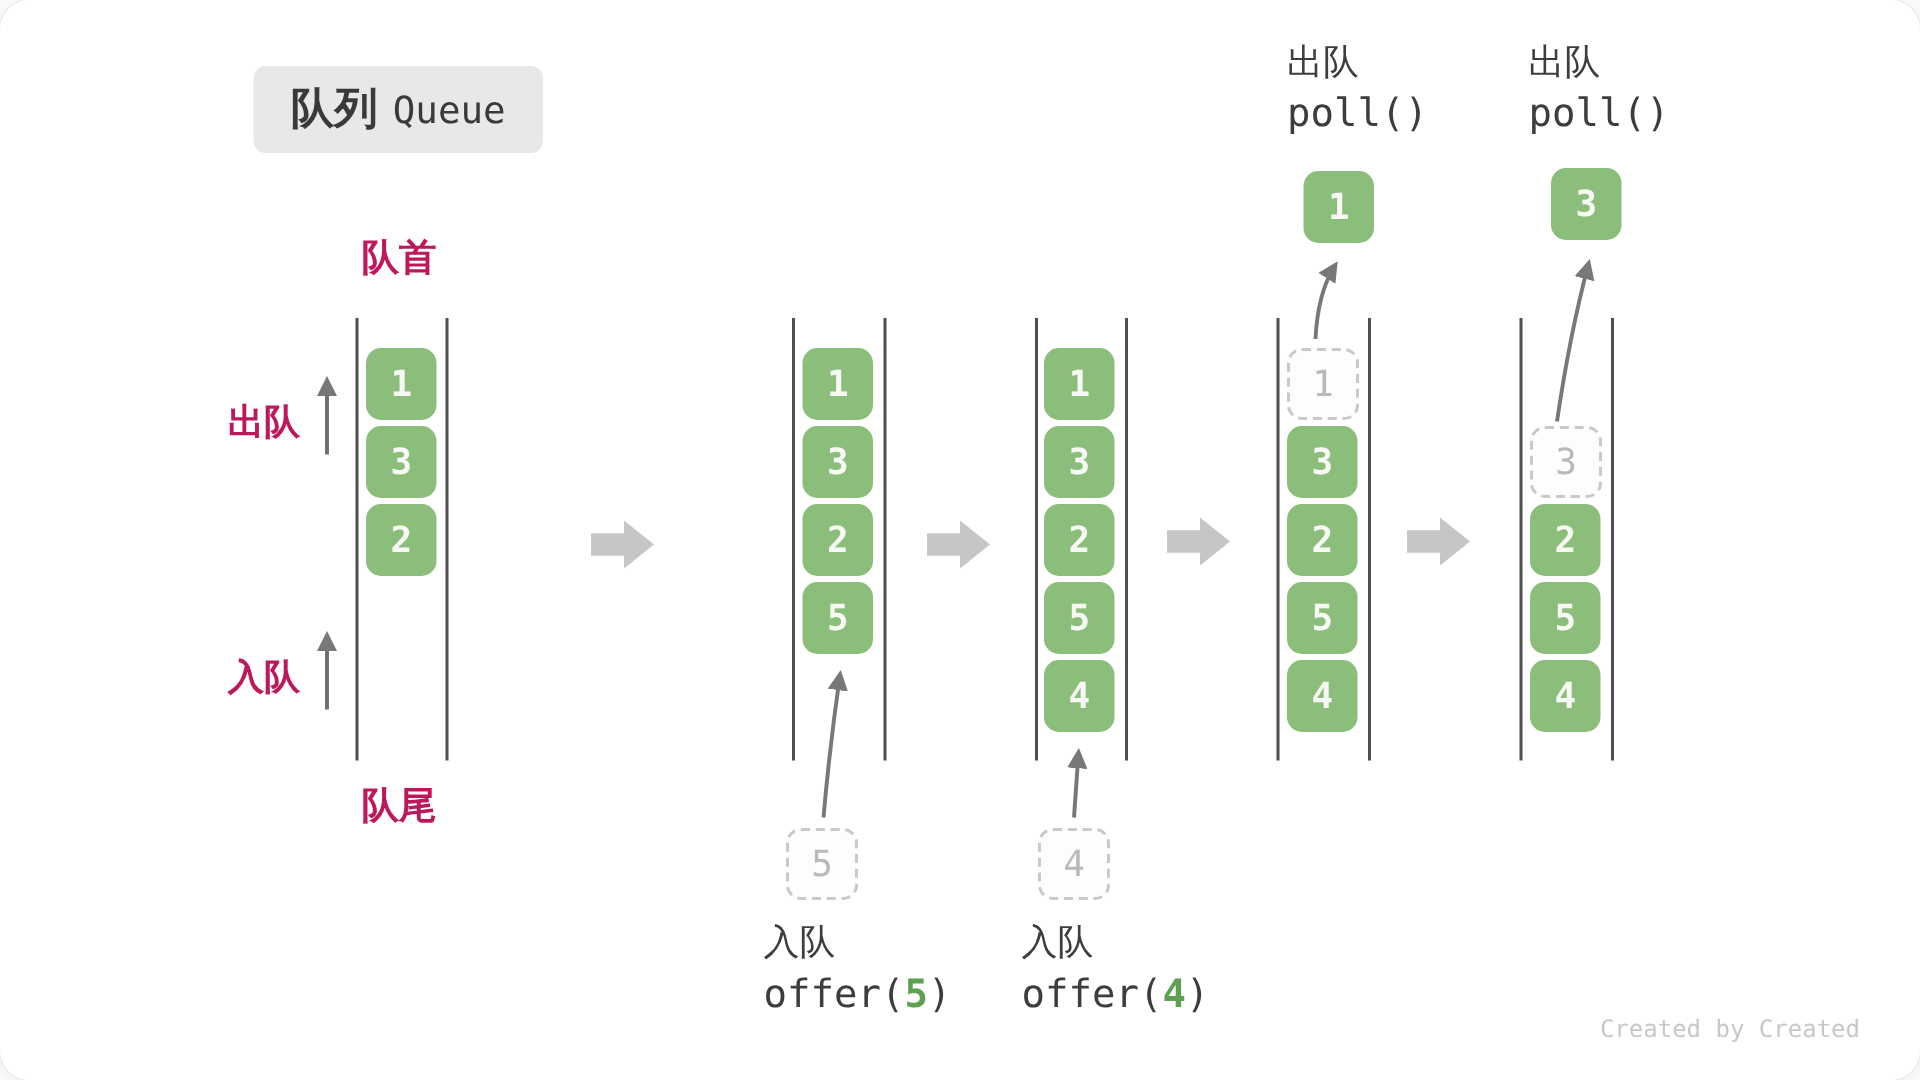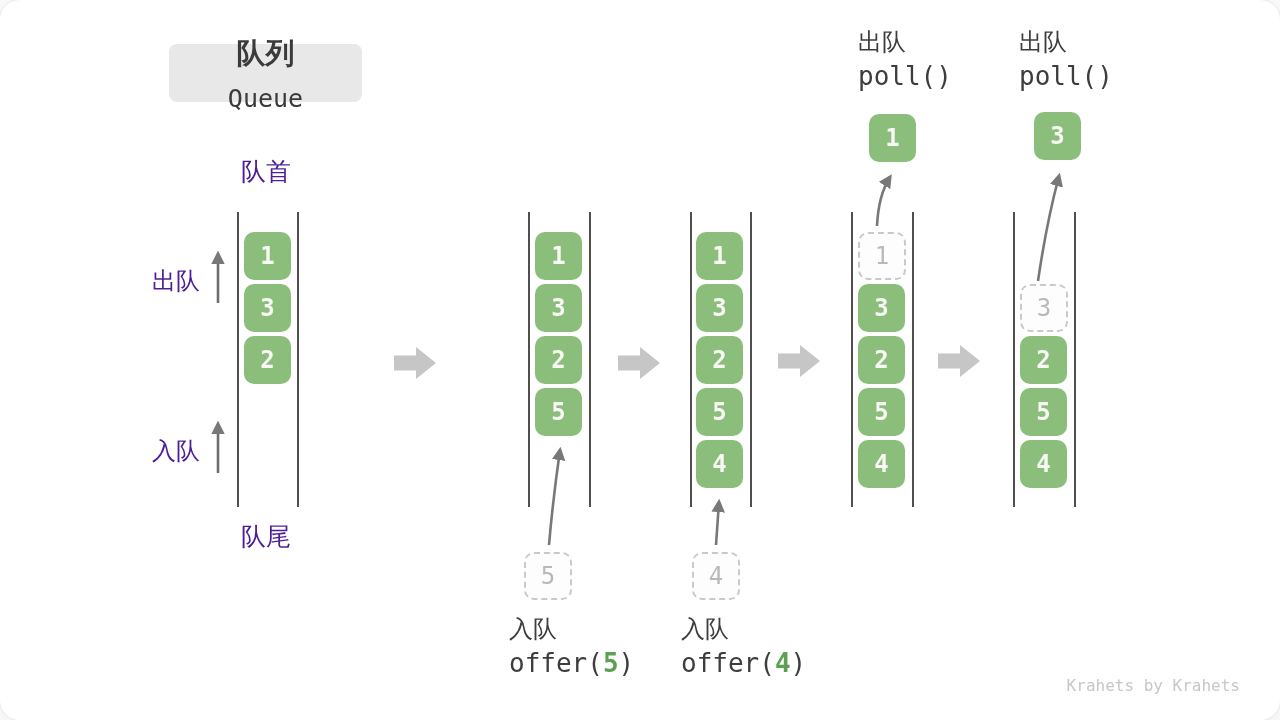--- a/index.html
+++ b/index.html
@@ -6,26 +6,26 @@
   .canvas{
     position:relative;width:1280px;height:720px;background:#ffffff;
     border-radius:20px;box-shadow:0 0 0 1px #ececec, 0 2px 10px rgba(0,0,0,.06);
     overflow:hidden;
     font-family:"Liberation Sans", sans-serif;
     color:#3d3d3d;
   }
   .badge{
     position:absolute;left:169px;top:44px;width:193px;height:58px;
     background:#e8e8e8;border-radius:8px;
-    display:flex;align-items:center;justify-content:center;gap:10px;flex-direction:column;
+    display:flex;align-items:center;justify-content:center;gap:10px;
   }
   .badge-zh{font-size:29px;font-weight:700;color:#3a3a3a;}
   .badge-en{font-family:"DejaVu Sans Mono", monospace;font-size:25px;color:#3a3a3a;text-align:center;}
 
-  .lbl{position:absolute;font-weight:400;font-size:25px;color:#4c1d95;white-space:nowrap;}
+  .lbl{position:absolute;font-weight:700;font-size:25px;color:#be185d;white-space:nowrap;}
   .lbl-front{left:241px;top:155px;}
   .lbl-rear{left:241px;top:520px;}
   .lbl-side{font-size:24px;}
   .lbl-dequeue{left:152px;top:265px;}
   .lbl-enqueue{left:152px;top:435px;}
 
   .vline{position:absolute;top:212px;width:1.5px;height:295px;background:#4f4f4f;}
 
   .cell{
     position:absolute;width:47px;height:48px;border-radius:10px;
@@ -140,14 +140,14 @@
       <polygon points="778,353.5 800,353.5 800,345 820,361 800,377 800,368.5 778,368.5"></polygon>
       <polygon points="938,353.5 960,353.5 960,345 980,361 960,377 960,368.5 938,368.5"></polygon>
     </g>
 
     <path d="M549,545 C552,510 556,478 560,450" fill="none" stroke="#787878" stroke-width="2.6" marker-end="url(#ah)"></path>
     <path d="M716,545 C717,530 718,515 719,502" fill="none" stroke="#787878" stroke-width="2.6" marker-end="url(#ah)"></path>
     <path d="M877,226 C878,205 883,188 890,177" fill="none" stroke="#787878" stroke-width="2.6" marker-end="url(#ah)"></path>
     <path d="M1038,281 C1044,240 1051,206 1059,176" fill="none" stroke="#787878" stroke-width="2.6" marker-end="url(#ah)"></path>
   </svg>
 
-  <div class="footer">Krahets by Krahets</div>
+  <div class="footer">Created by Created</div>
 </div>
 
 </body></html>

